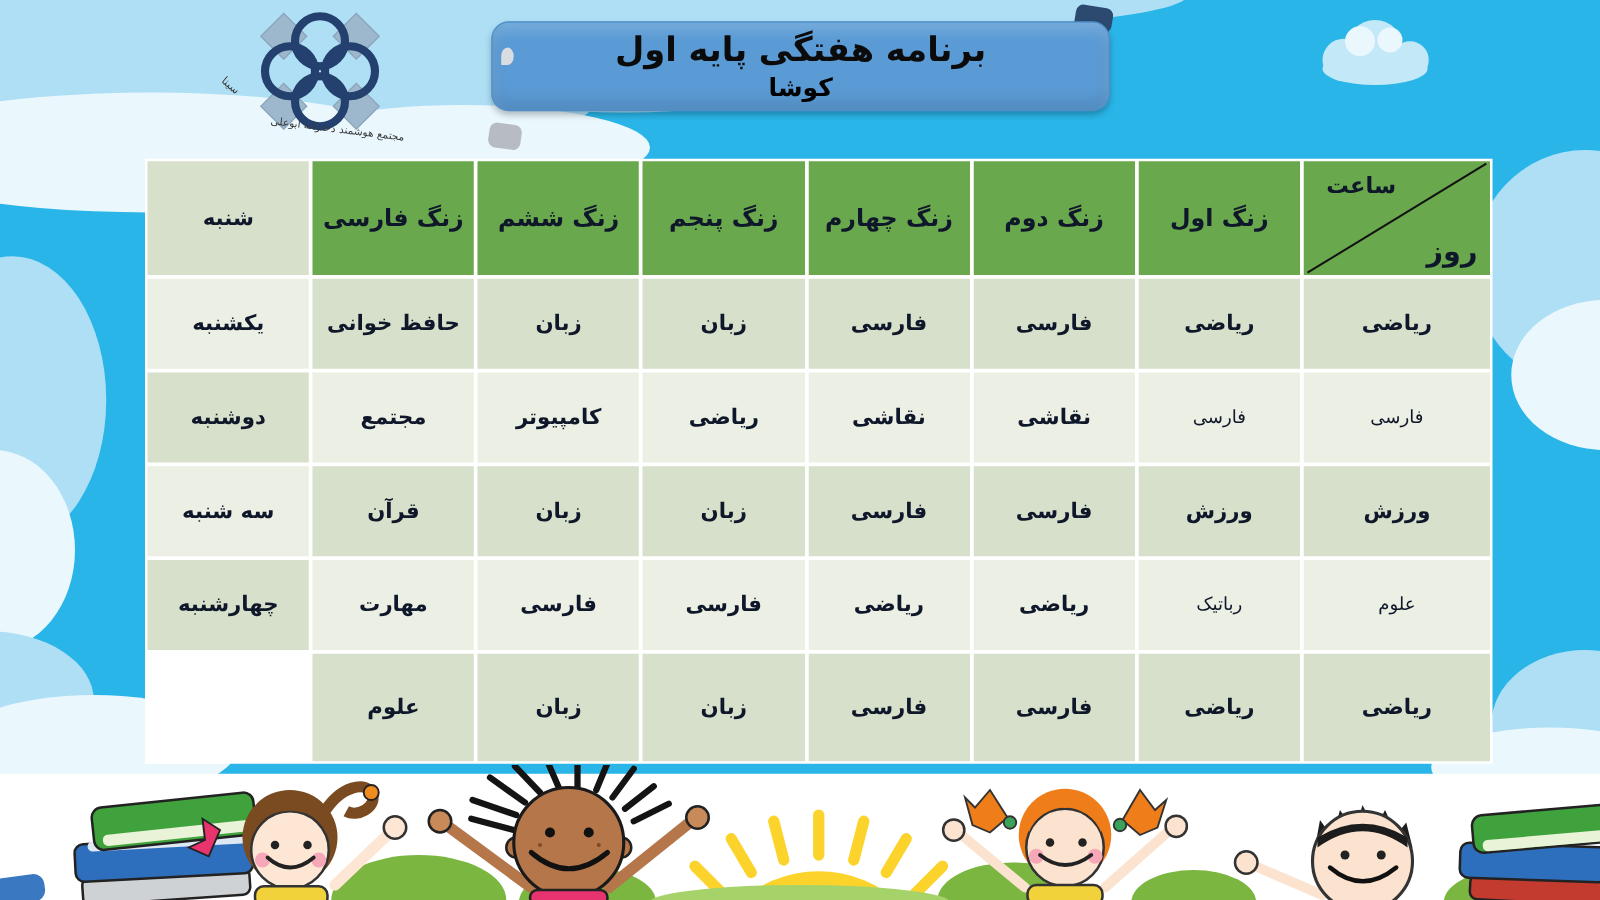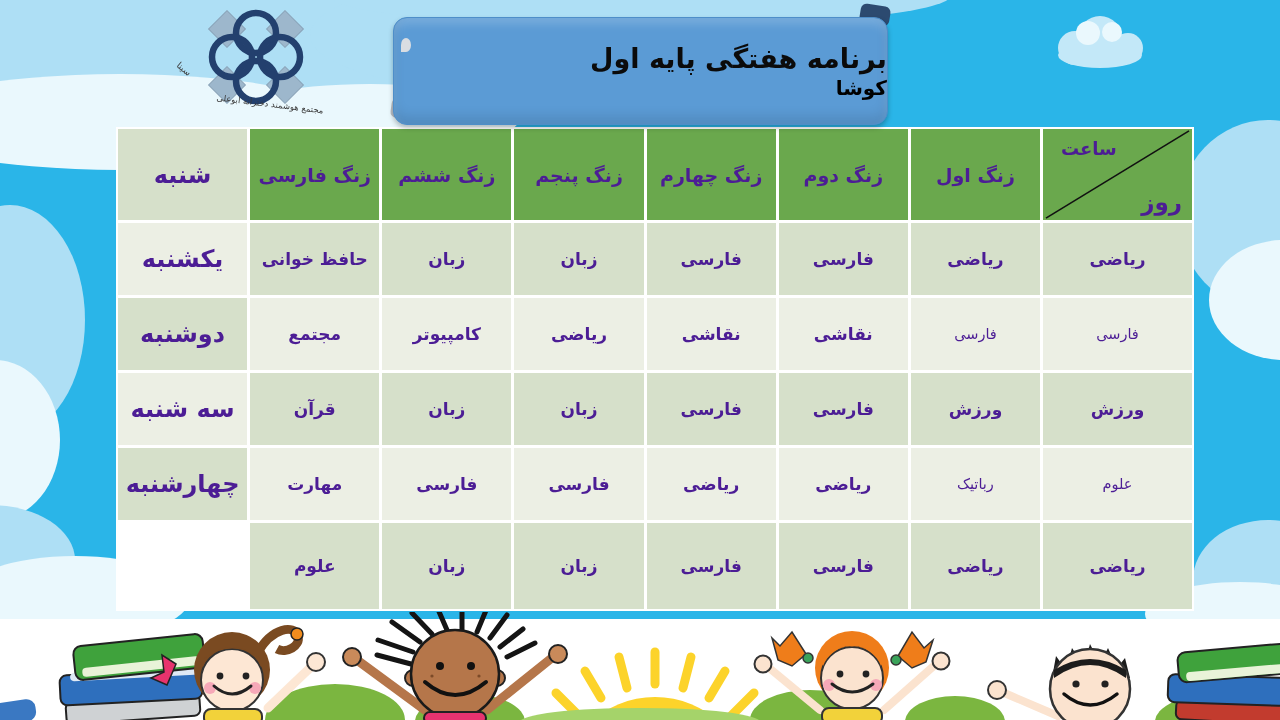--- a/index.html
+++ b/index.html
@@ -20,40 +20,40 @@
   .logo .mark{position:absolute;left:0;top:0;}
   .logo .arc-text{position:absolute;left:22px;top:97px;width:160px;text-align:center;
     font-size:8.5px;color:#3a3a3a;transform:rotate(7deg);white-space:nowrap;direction:rtl;}
   .logo .tail-text{position:absolute;left:8px;top:62px;font-size:9px;color:#3a3a3a;
     transform:rotate(40deg);direction:rtl;}
 
   
   .banner-tab{position:absolute;background:var(--navy);border-radius:6px;z-index:2;}
   .tab-tr{left:860px;top:5px;width:30px;height:20px;transform:rotate(9deg);}
   .tab-bl{left:391px;top:99px;width:26px;height:20px;transform:rotate(8deg);background:#b7bcc3;}
-  .banner{position:absolute;left:393px;top:17px;width:495px;height:108px;z-index:3;
+  .banner{position:absolute;left:393px;top:17px;width:495px;height:72px;z-index:3;
     background:var(--banner);border:1px solid #4e8ec9;border-radius:14px;
-    display:flex;flex-direction:column;justify-content:center;
+    display:flex;flex-direction:column;align-items:center;justify-content:center;
     box-shadow:0 3px 5px rgba(0,0,0,.25), inset 0 -8px 12px rgba(0,0,0,.10), inset 0 6px 10px rgba(255,255,255,.18);}
   .banner .l1{font-size:27px;font-weight:bold;color:#0b0b0b;direction:rtl;line-height:1.25;}
   .banner .l2{font-size:20px;font-weight:bold;color:#000000;direction:rtl;line-height:1.2;}
   .banner .curl{position:absolute;left:7px;top:20px;width:10px;height:14px;background:#d9dde2;
     border-radius:50% 50% 50% 0;}
 
   
   .table-wrap{position:absolute;left:116px;top:127px;width:1078px;z-index:2;
     background:#ffffff;padding:2px;direction:rtl;}
   .grid{display:grid;grid-template-columns:149px repeat(7,1fr);
     grid-template-rows:91px 72px 72px 72px 72px 86px;gap:3px;}
-  .cell{display:flex;align-items:center;justify-content:center;color:#4c1d95;
+  .cell{display:flex;align-items:center;justify-content:center;color:#0f172a;
     font-weight:bold;font-size:17px;direction:rtl;}
   .cell.header{background:var(--header-green);font-size:19px;}
   .cell.row-a{background:var(--row-a);}
   .cell.row-b{background:var(--row-b);}
-  .cell.day{font-size:24px;}
+  .cell.day{font-size:17px;}
   .cell.light{font-weight:normal;font-size:14.5px;}
   .cell.corner{position:relative;}
   .corner .diag{position:absolute;inset:0;width:100%;height:100%;}
   .corner .corner-top{position:absolute;top:9px;left:18px;font-size:18px;}
   .corner .corner-bottom{position:absolute;bottom:5px;right:10px;font-size:23px;}
 </style>
 </head>
 <body>
 
 <div class="stage">

